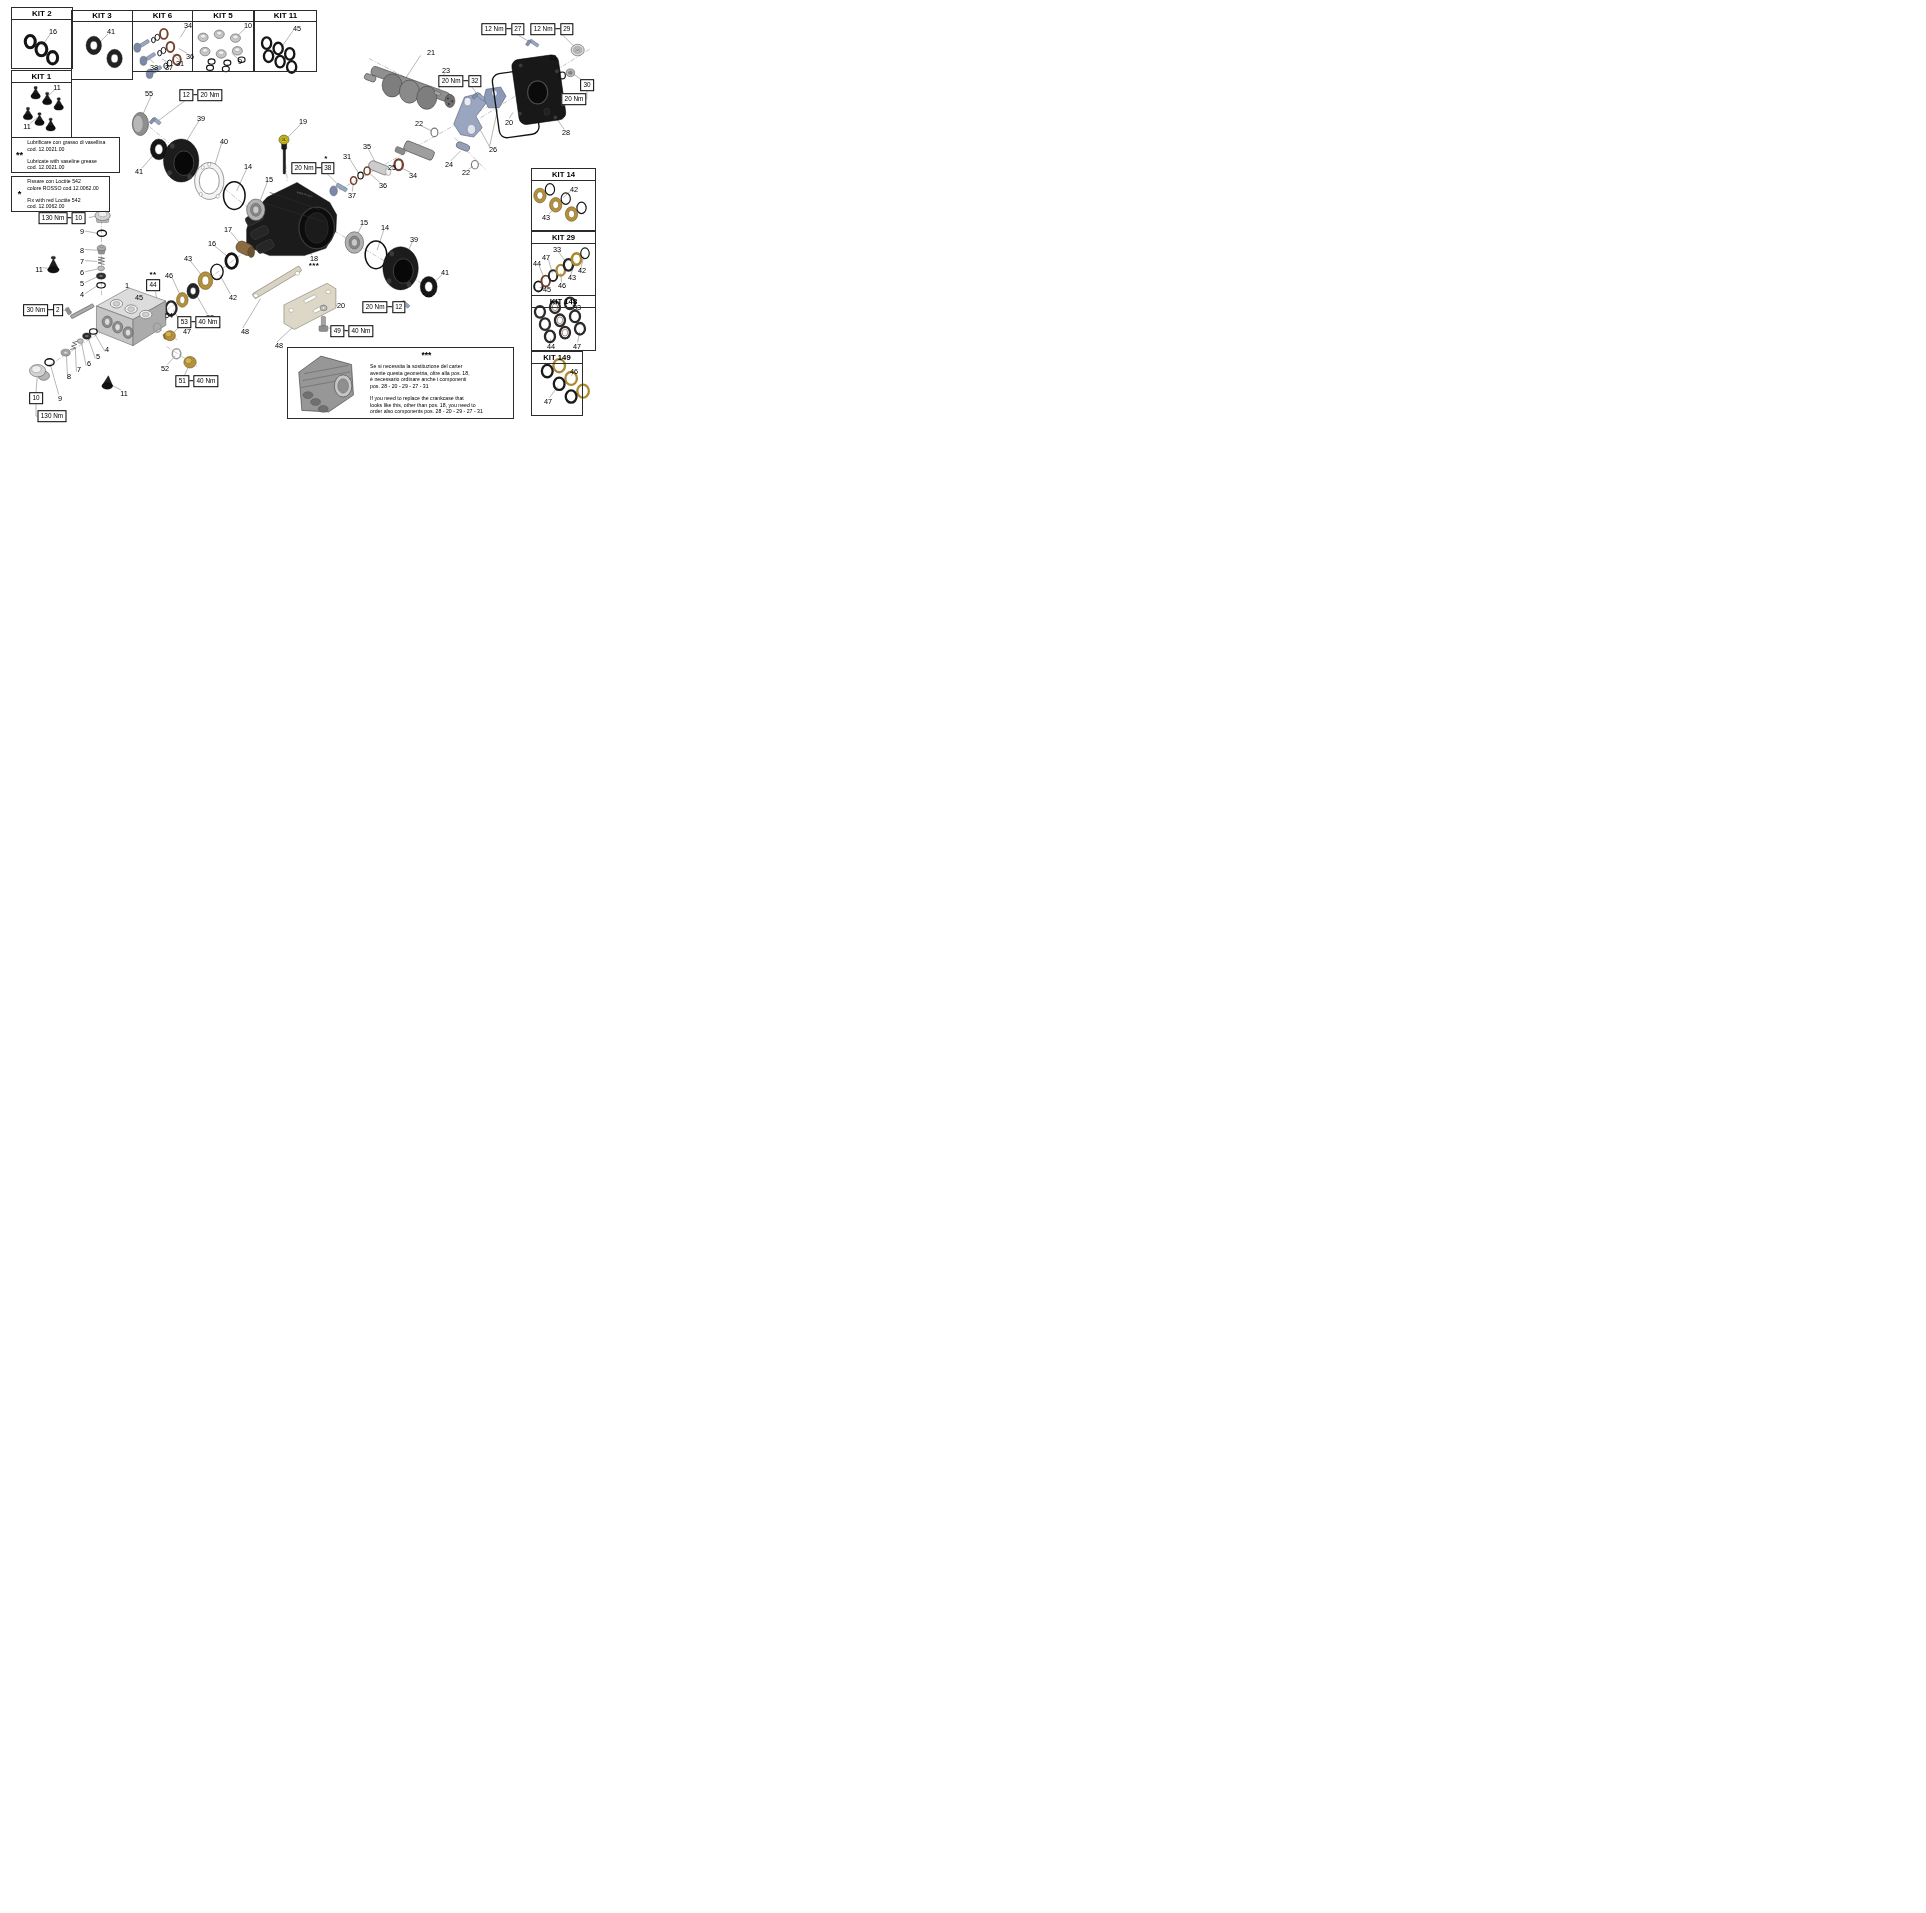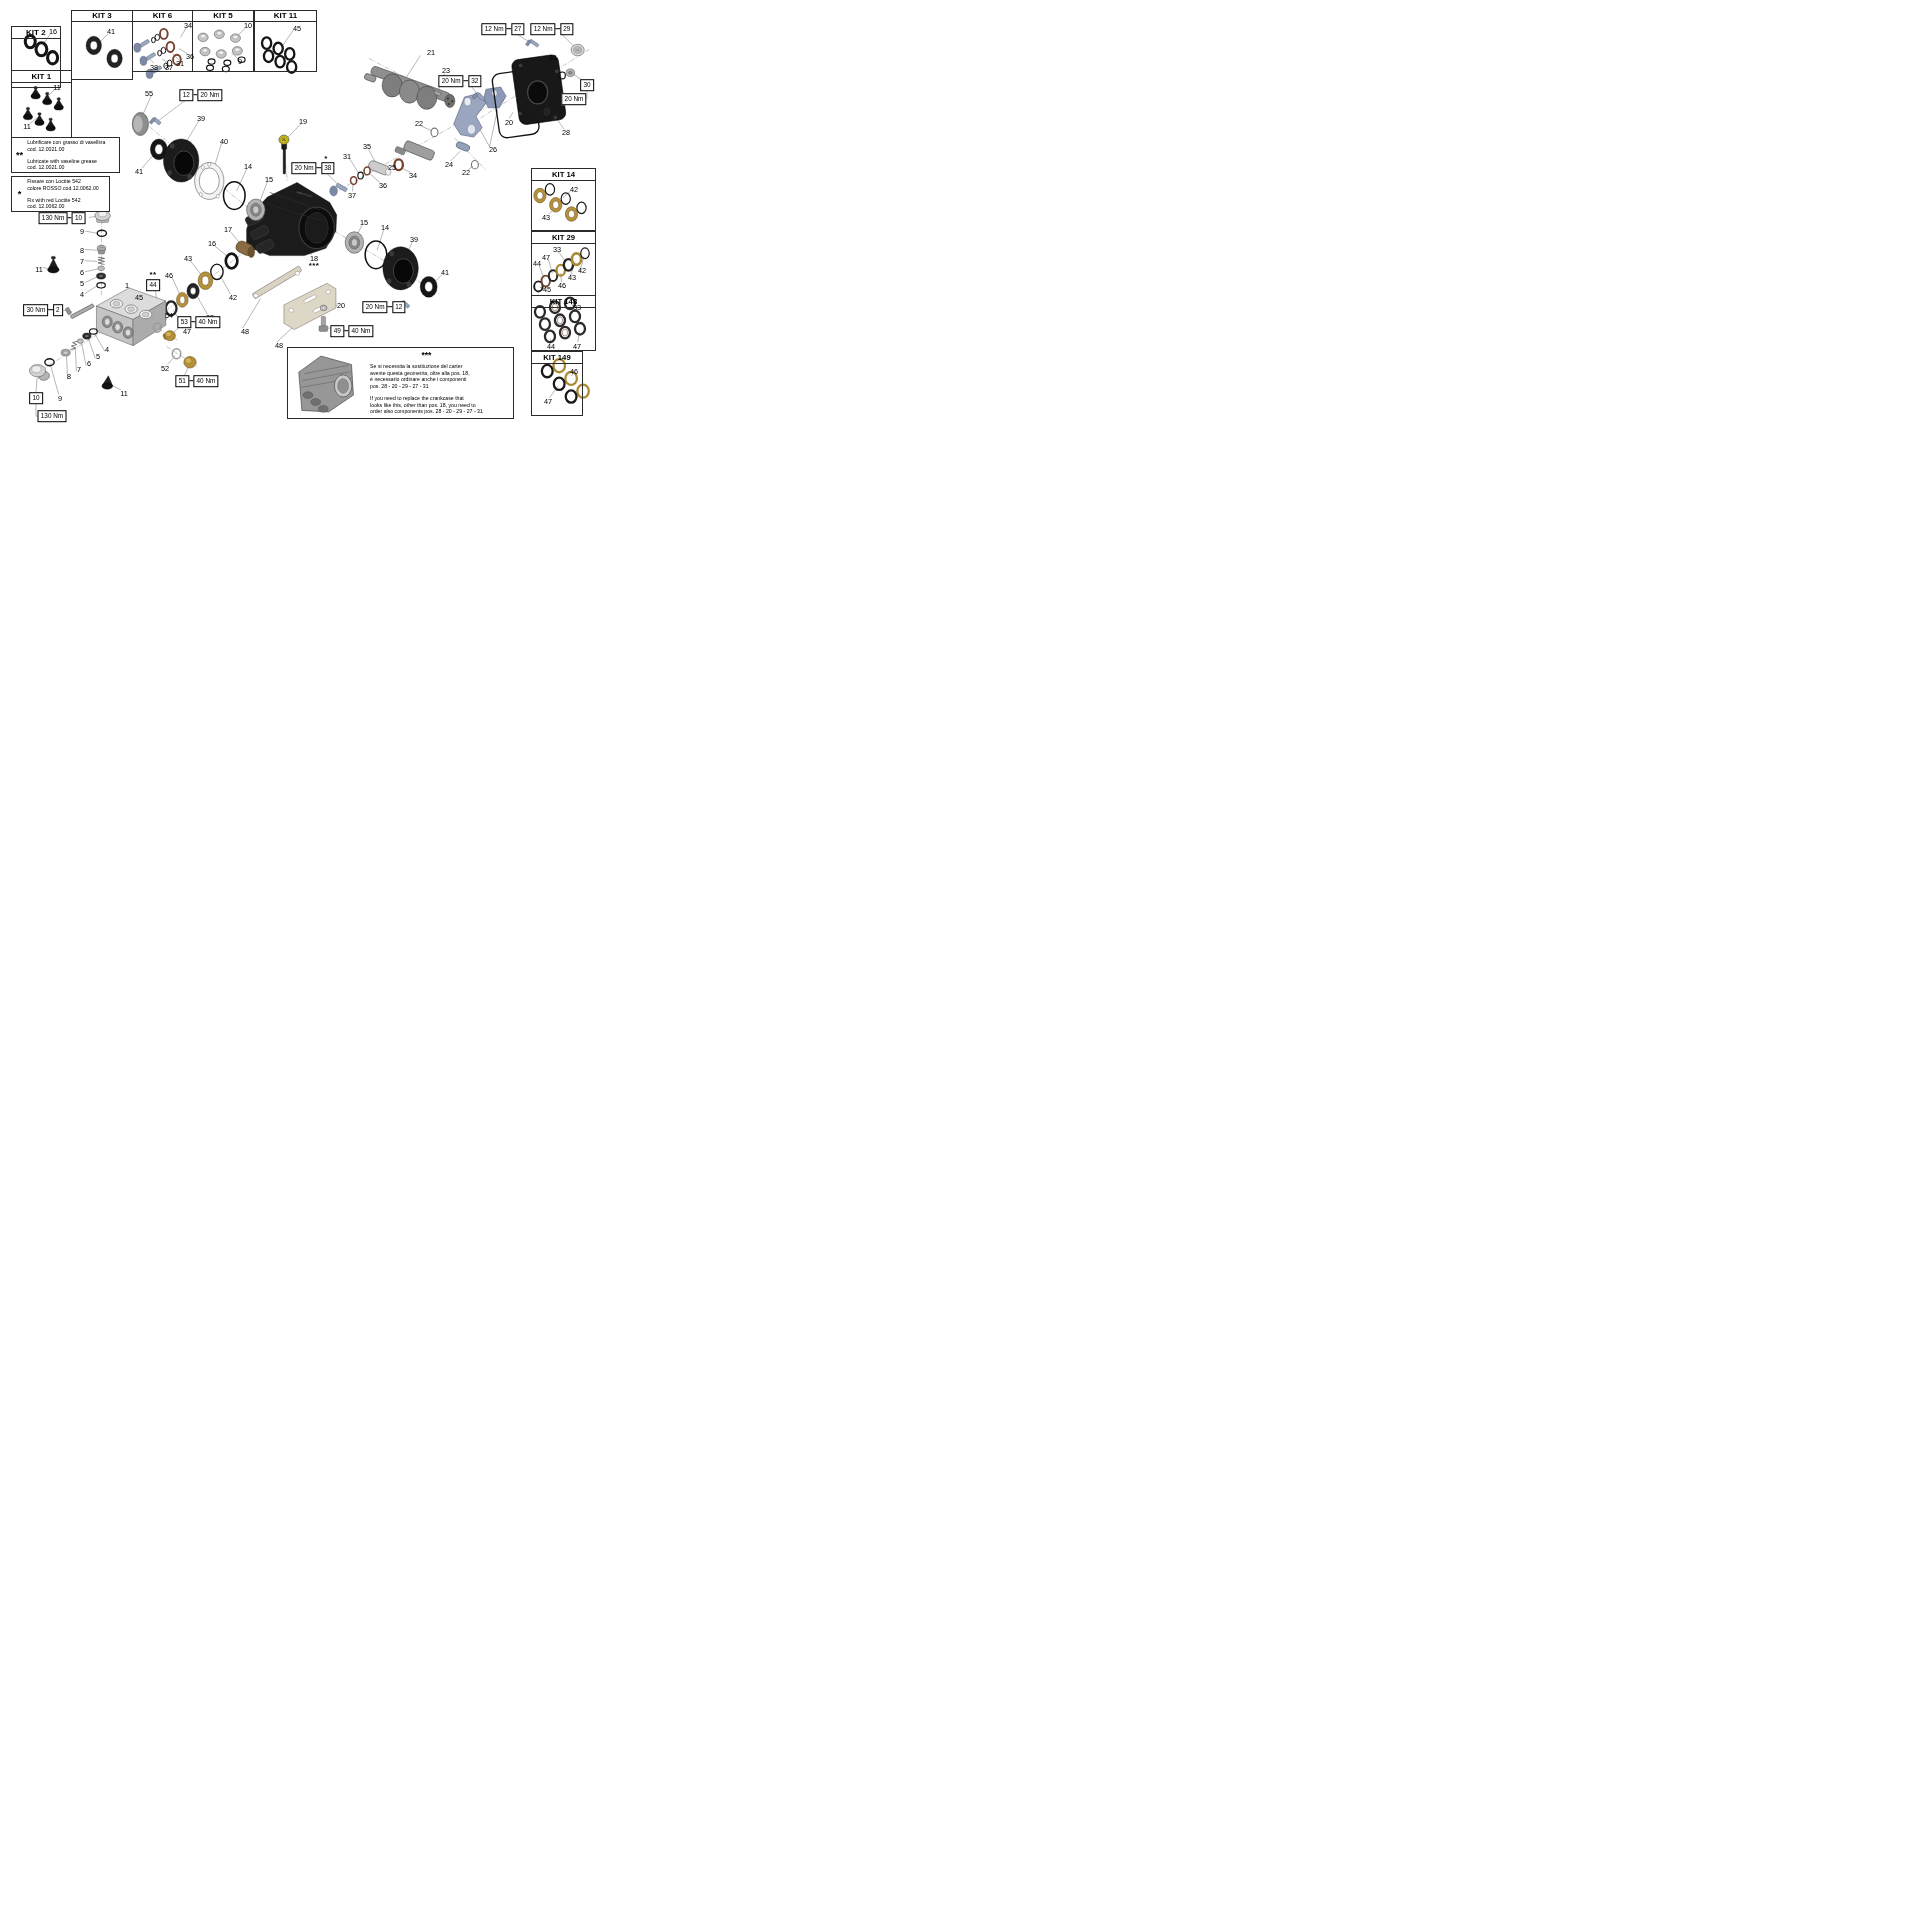--- a/index.html
+++ b/index.html
@@ -406,21 +406,21 @@
       <ellipse cx="756" cy="806" rx="6" ry="5" fill="#fff" stroke="#7d776a" stroke-width="1"></ellipse>
       <ellipse cx="852" cy="758" rx="6" ry="5" fill="#fff" stroke="#7d776a" stroke-width="1"></ellipse>
       <ellipse cx="840" cy="800" rx="9" ry="7" fill="#c9c9c9" stroke="#555" stroke-width="1.5"></ellipse>
       <ellipse cx="840" cy="800" rx="4" ry="3" fill="#fff" stroke="#555" stroke-width="1"></ellipse>
       <rect x="834" y="822" width="11" height="24" rx="2" fill="#a3a3a3" stroke="#555" stroke-width="1"></rect>
       <rect x="828" y="846" width="23" height="15" rx="3" fill="#8e8e8e" stroke="#555" stroke-width="1"></rect>
       <text x="790" y="507" font-size="6" fill="#8a8a8a" text-anchor="middle" transform="rotate(17 790 507)" font-family="&quot;Liberation Sans&quot;,sans-serif">MADE IN ITALY</text>
       <text x="737" y="366" font-size="7" fill="#3a3a1a" text-anchor="middle" font-weight="bold" font-family="&quot;Liberation Sans&quot;,sans-serif">OIL</text>
     </svg>
 
-  <div class="kit" style="left:10.8px;top:26px;width:50px;height:62px">
+  <div class="kit" style="left:10.8px;top:7px;width:62px;height:62px">
     <div class="kit-h">KIT 2</div>
     </div>
   <div class="kit" style="left:71px;top:9.6px;width:62px;height:70px">
     <div class="kit-h">KIT 3</div>
     </div>
   <div class="kit" style="left:132px;top:9.6px;width:61px;height:62px">
     <div class="kit-h">KIT 6</div>
     </div>
   <div class="kit" style="left:192px;top:9.6px;width:62px;height:62px">
     <div class="kit-h">KIT 5</div>

